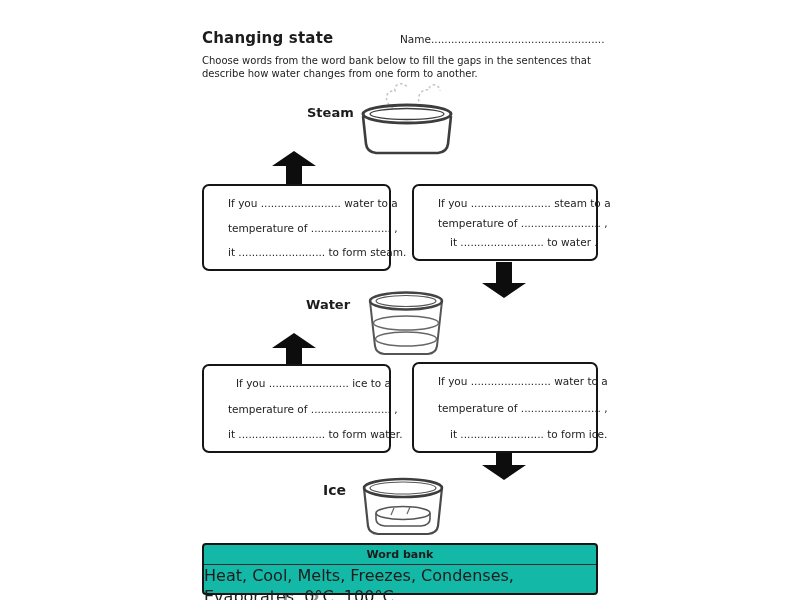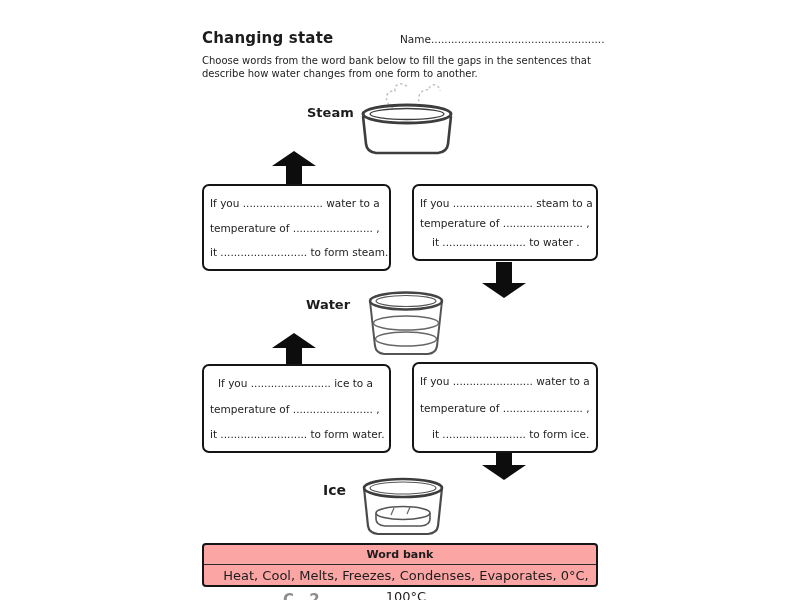--- a/index.html
+++ b/index.html
@@ -27,36 +27,36 @@
   .arrow{position:absolute;z-index:1;}
   .arrow-up-1{left:272px;top:151px;}
   .arrow-down-1{left:482px;top:262px;}
   .arrow-up-2{left:272px;top:333px;}
   .arrow-down-2{left:482px;top:444px;}
 
   .box{
     position:absolute;z-index:2;box-sizing:border-box;background:#ffffff;
     border:2px solid #151515;border-radius:7px;
     display:flex;flex-direction:column;justify-content:space-between;
-    padding:11px 6px;
+    padding:11px 24px;
   }
   .box .line{font-size:10.5px;white-space:nowrap;color:#1c1c1c;}
   .box-1l{left:202px;top:184px;width:189px;height:87px;}
   .box-1r{left:412px;top:168px;width:186px;height:77px;margin-top:16px;}
   .box-2l{left:202px;top:364px;width:189px;height:89px;}
   .box-2r{left:412px;top:362px;width:186px;height:91px;}
   .box-1r .line:nth-child(3),.box-2r .line:nth-child(3){padding-left:12px;}
   .box-2l .line:nth-child(1){padding-left:8px;}
 
   .wordbank{
-    position:absolute;left:202px;top:543px;width:396px;height:44px;z-index:2;
-    box-sizing:border-box;background:#fca5a5;border:2px solid #151515;border-radius:4px;
+    position:absolute;left:202px;top:543px;width:396px;height:52px;z-index:2;
+    box-sizing:border-box;background:#14b8a6;border:2px solid #151515;border-radius:4px;
   }
   .wb-header{height:19px;line-height:19px;text-align:center;font-weight:bold;font-size:11px;border-bottom:1.5px solid #2a2a2a;}
-  .wb-words{height:21px;line-height:21px;text-align:center;font-size:13px;padding-left:12px;}
+  .wb-words{height:21px;line-height:21px;text-align:left;font-size:16px;}
 
   .partial-mark{
     position:absolute;left:283px;top:591px;height:9px;overflow:hidden;
     color:#8d8d8d;font-size:15px;letter-spacing:5px;font-weight:bold;
   }
 </style>
 </head>
 <body>
 
 <div class="page">

